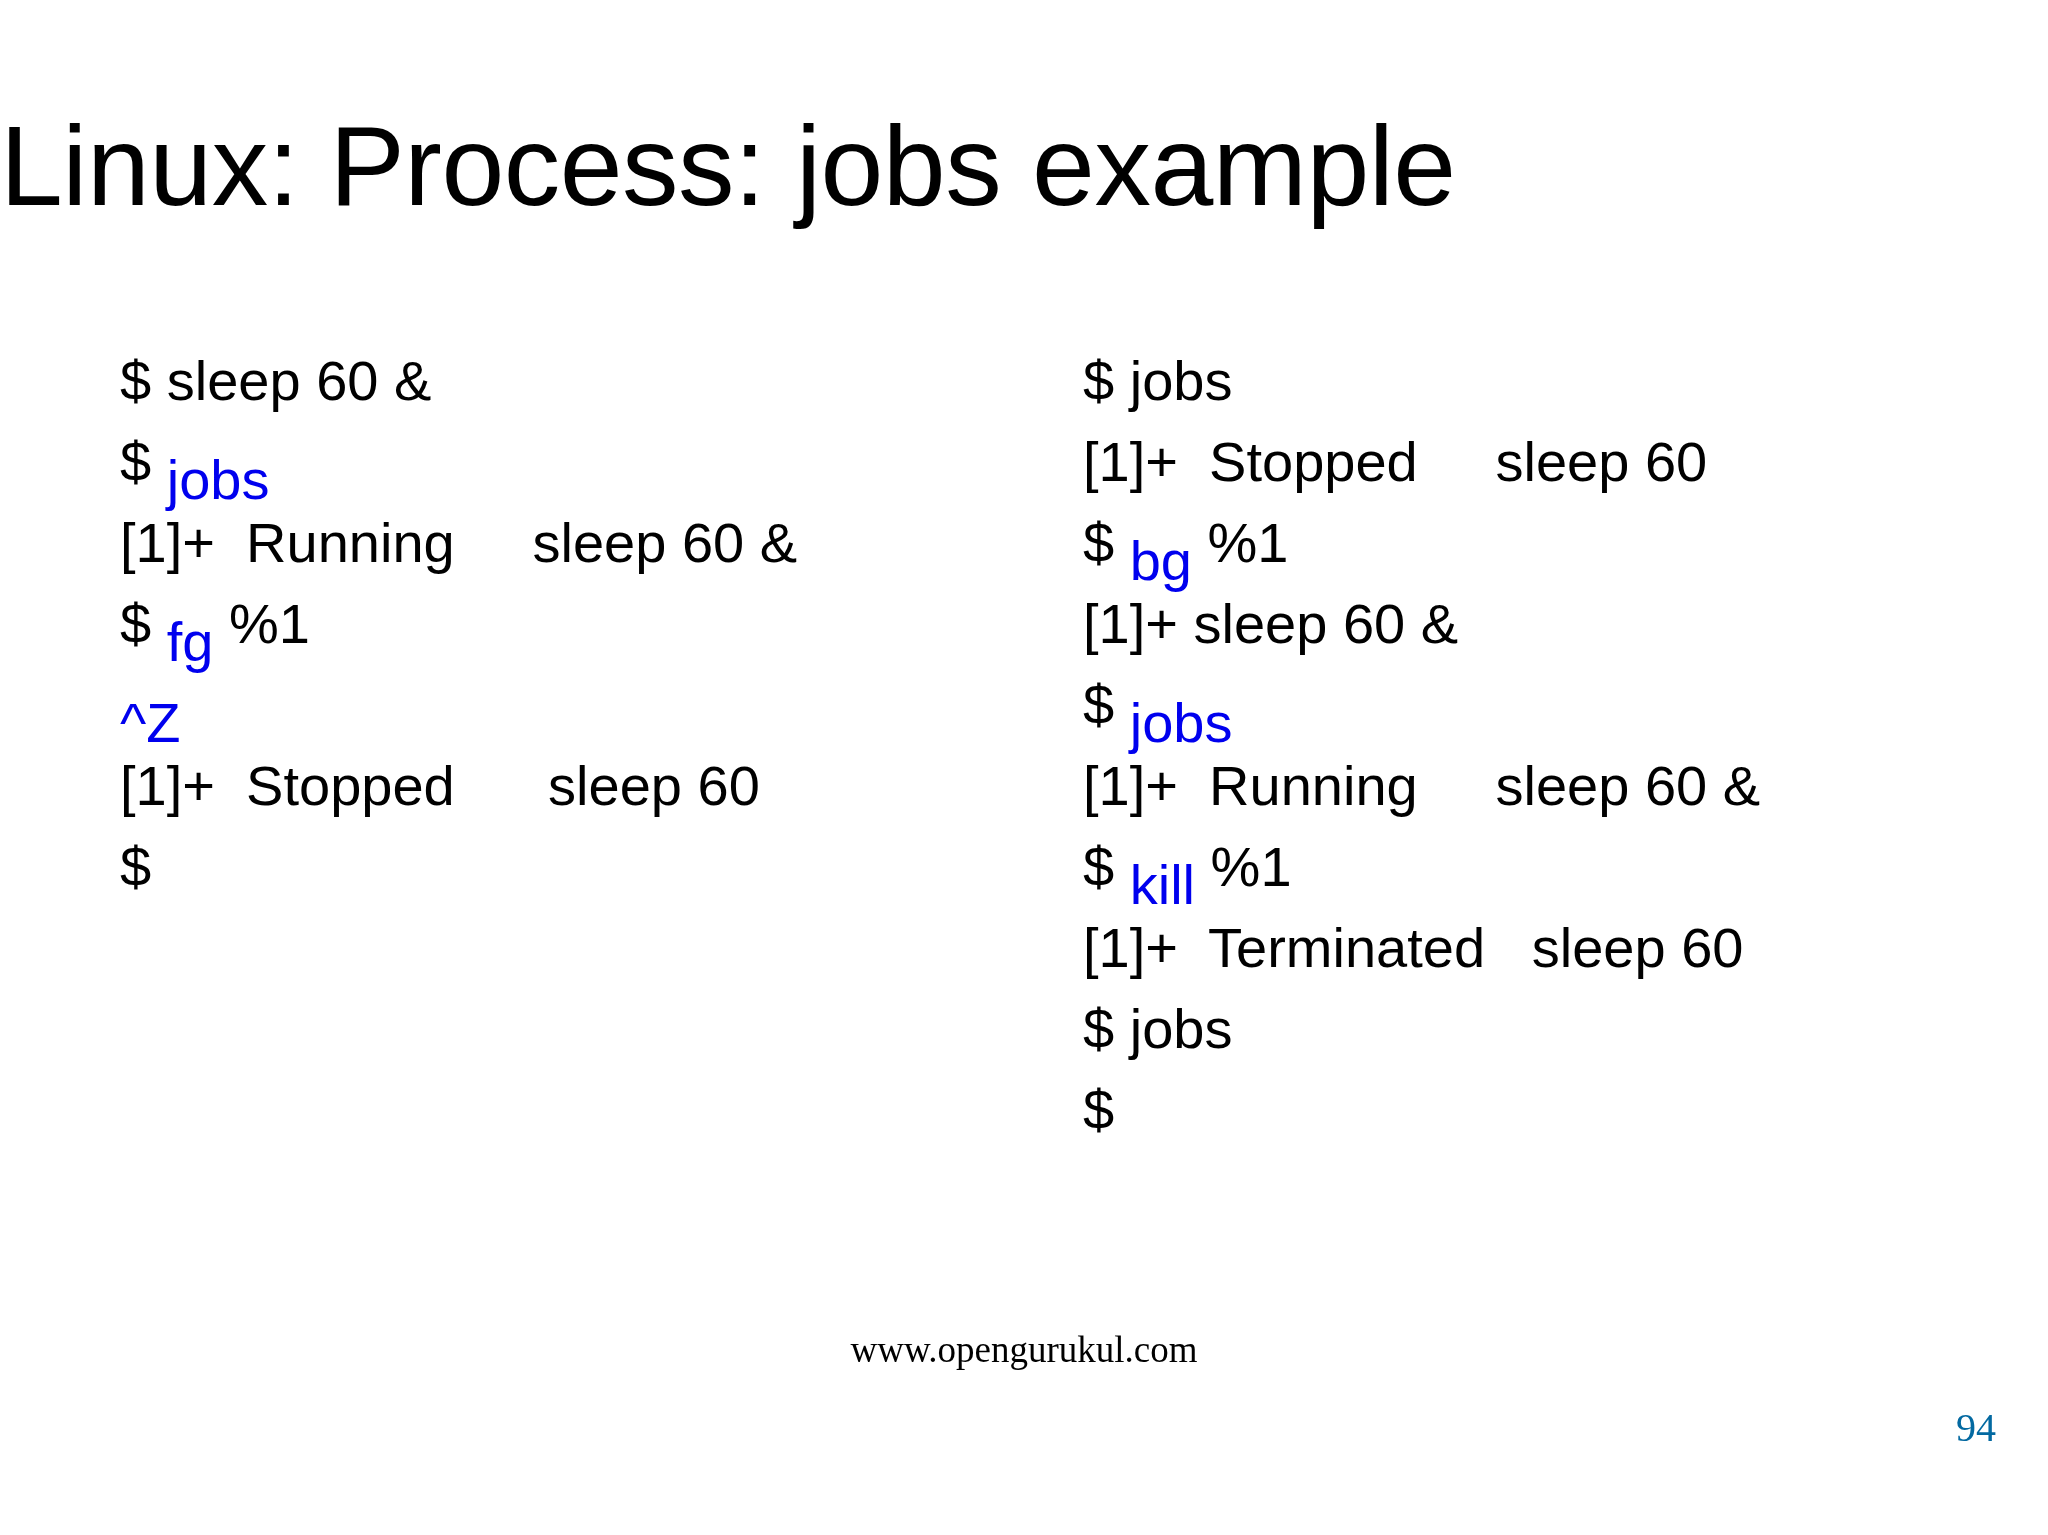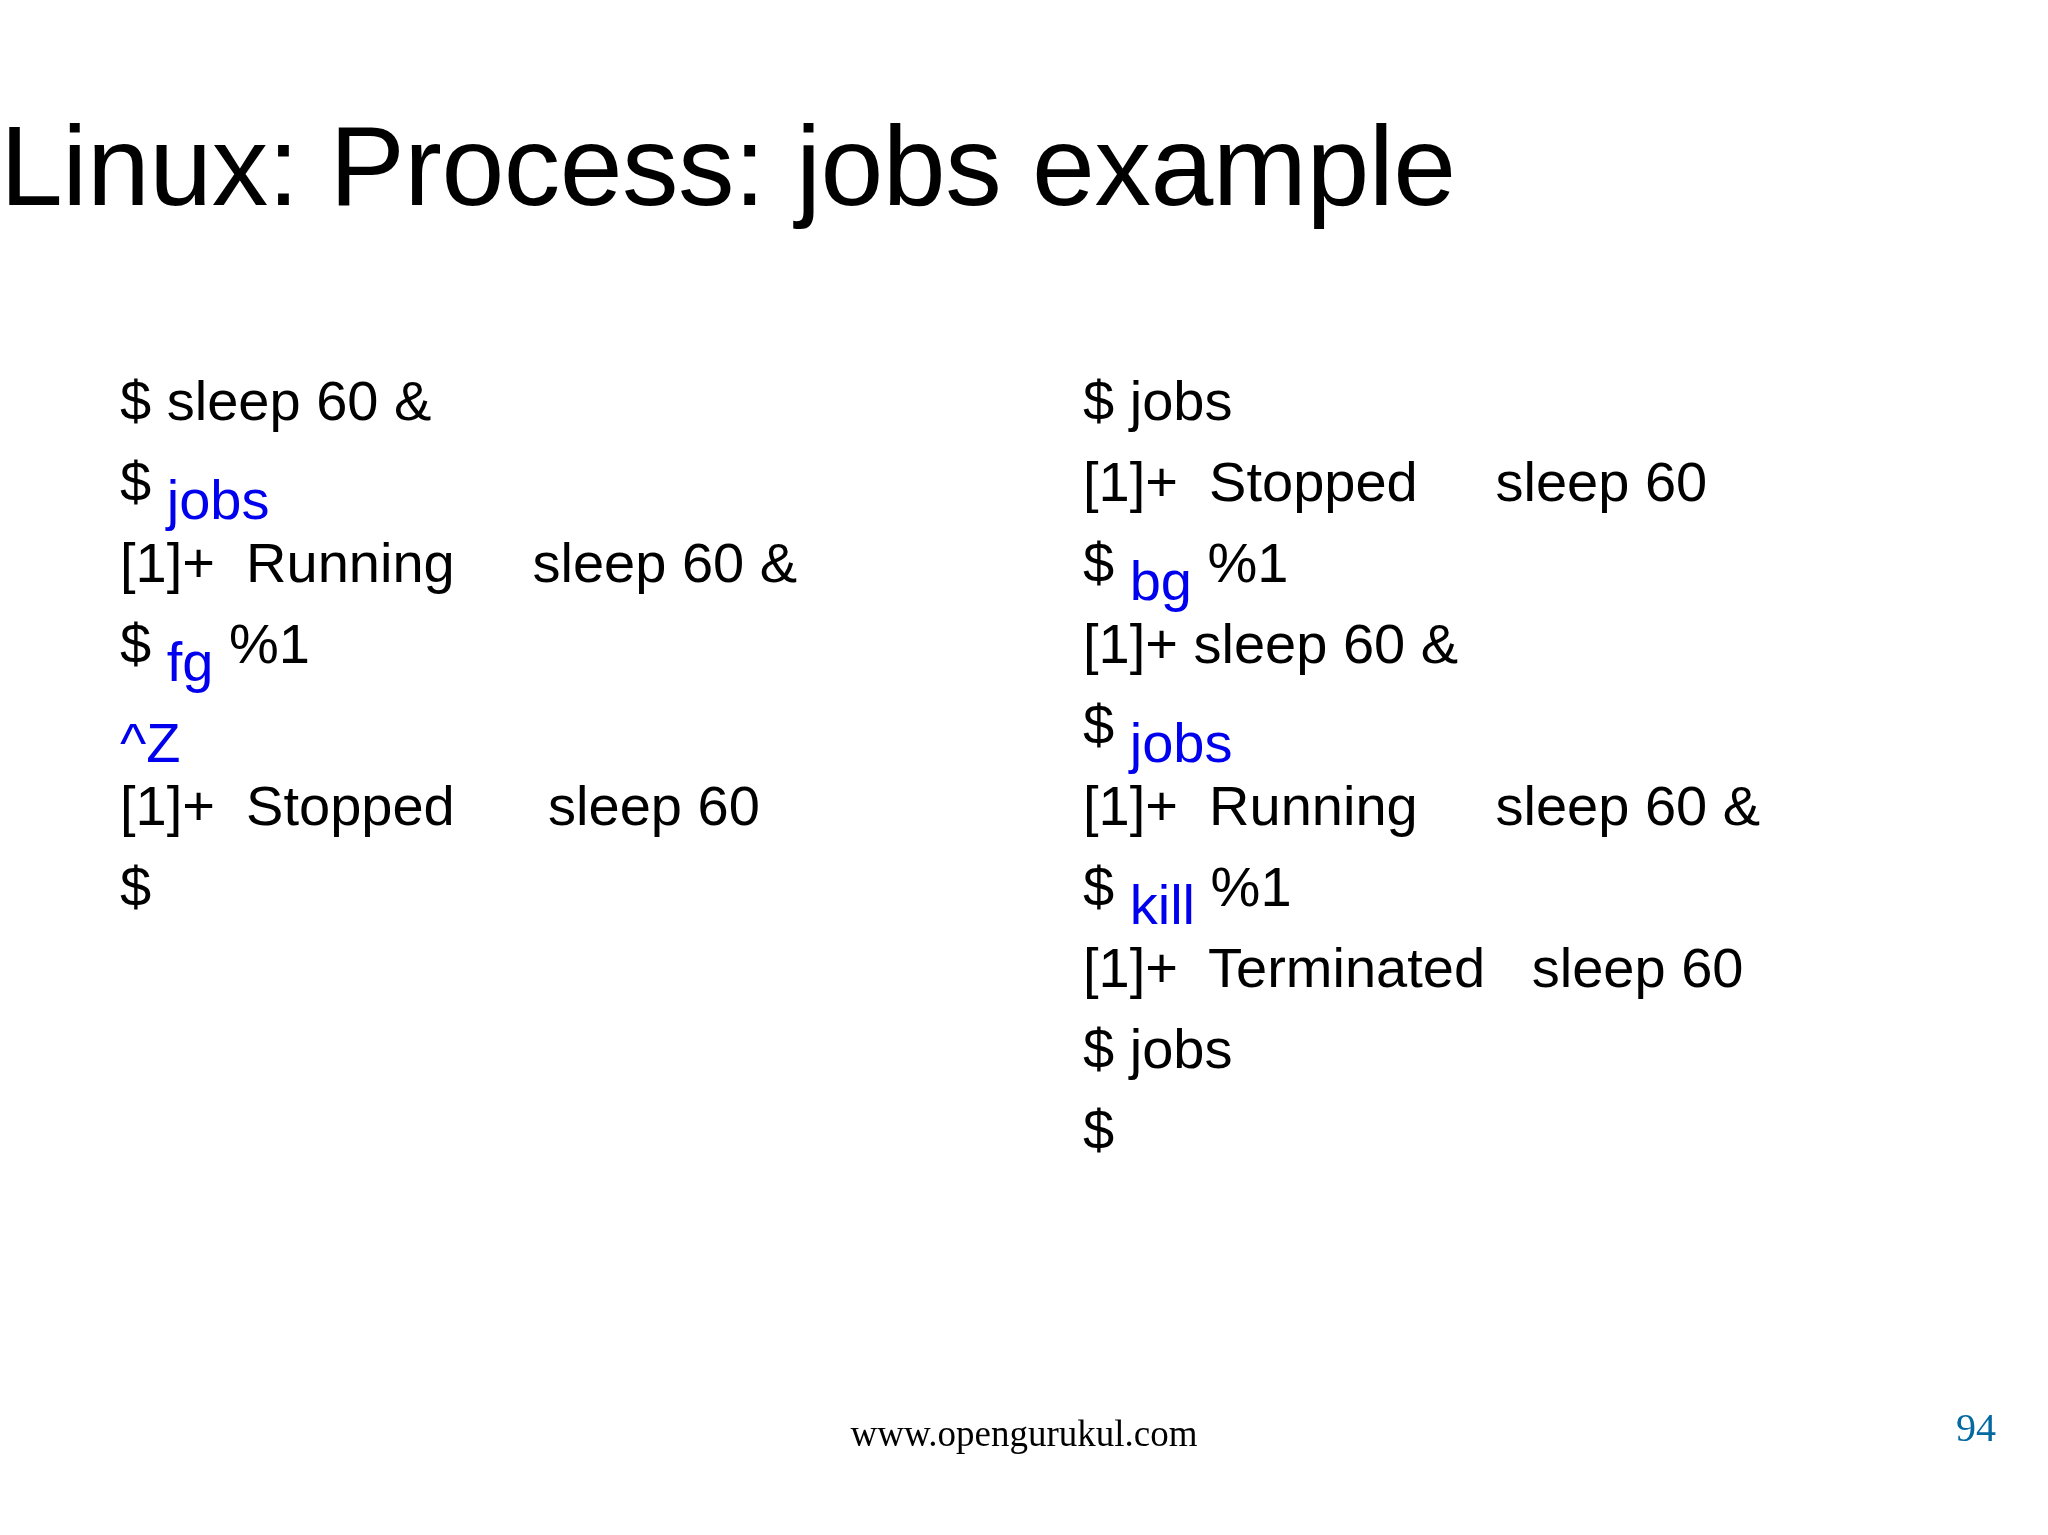--- a/index.html
+++ b/index.html
@@ -37,21 +37,21 @@
     font-weight: 400;
     line-height: 1.1;
     letter-spacing: -0.5px;
     color: #000000;
     white-space: nowrap;
   }
 
   
   .body-area {
     position: absolute;
-    top: 360px;
+    top: 340px;
     left: 0;
     width: 1848px;
     height: 1000px;
   }
 
   .col {
     position: absolute;
     top: 0;
   }
   .col-left  { left: 120px;  width: 900px; }
@@ -69,21 +69,21 @@
     align-items: center;
   }
 
   .tok { white-space: pre; }
   .tok.cmd { color: #0000ee; margin-top: 37px; }
 
   
   .footer-url {
     position: absolute;
     left: 0;
-    top: 1412px;
+    top: 1328px;
     width: 2048px;
     text-align: center;
     font-family: "Liberation Serif", serif;
     font-size: 37px;
     font-weight: 400;
     color: #000000;
   }
   .footer-page {
     position: absolute;
     top: 1404px;

